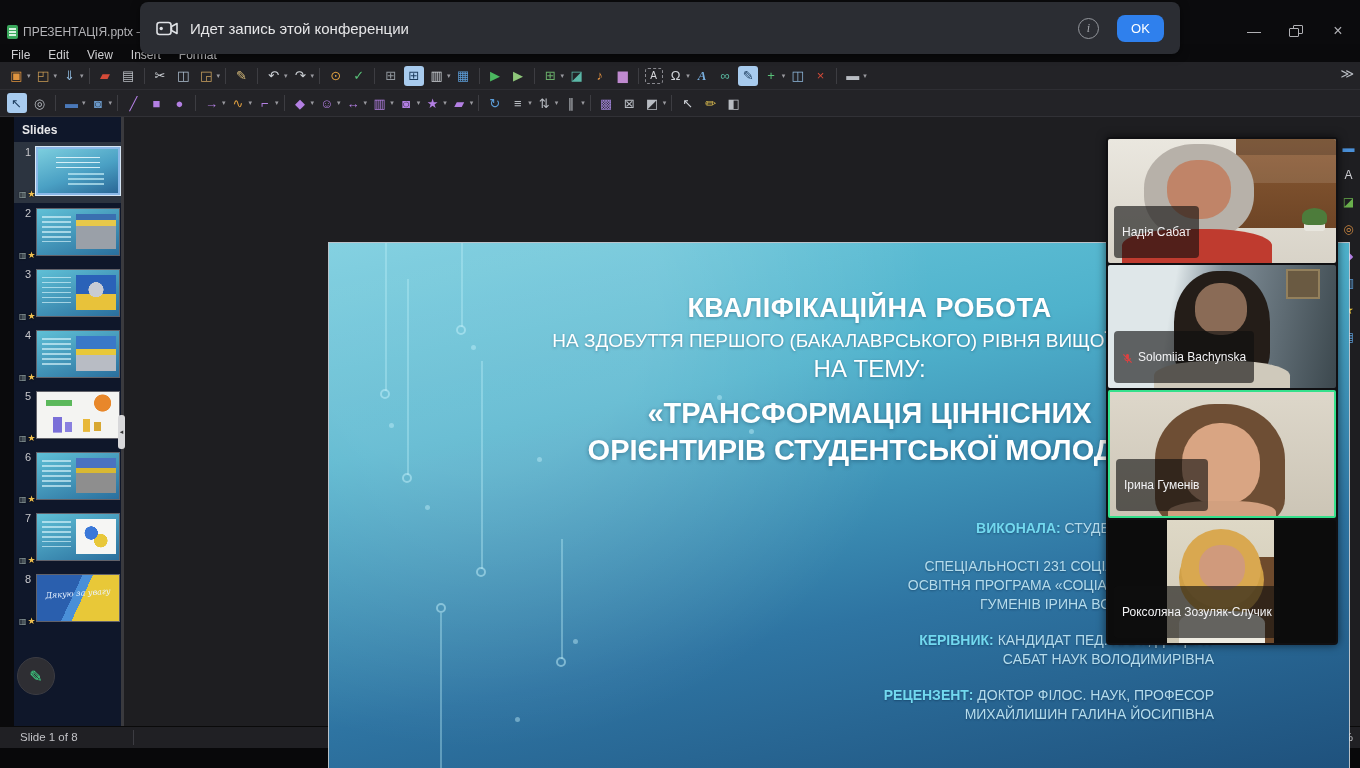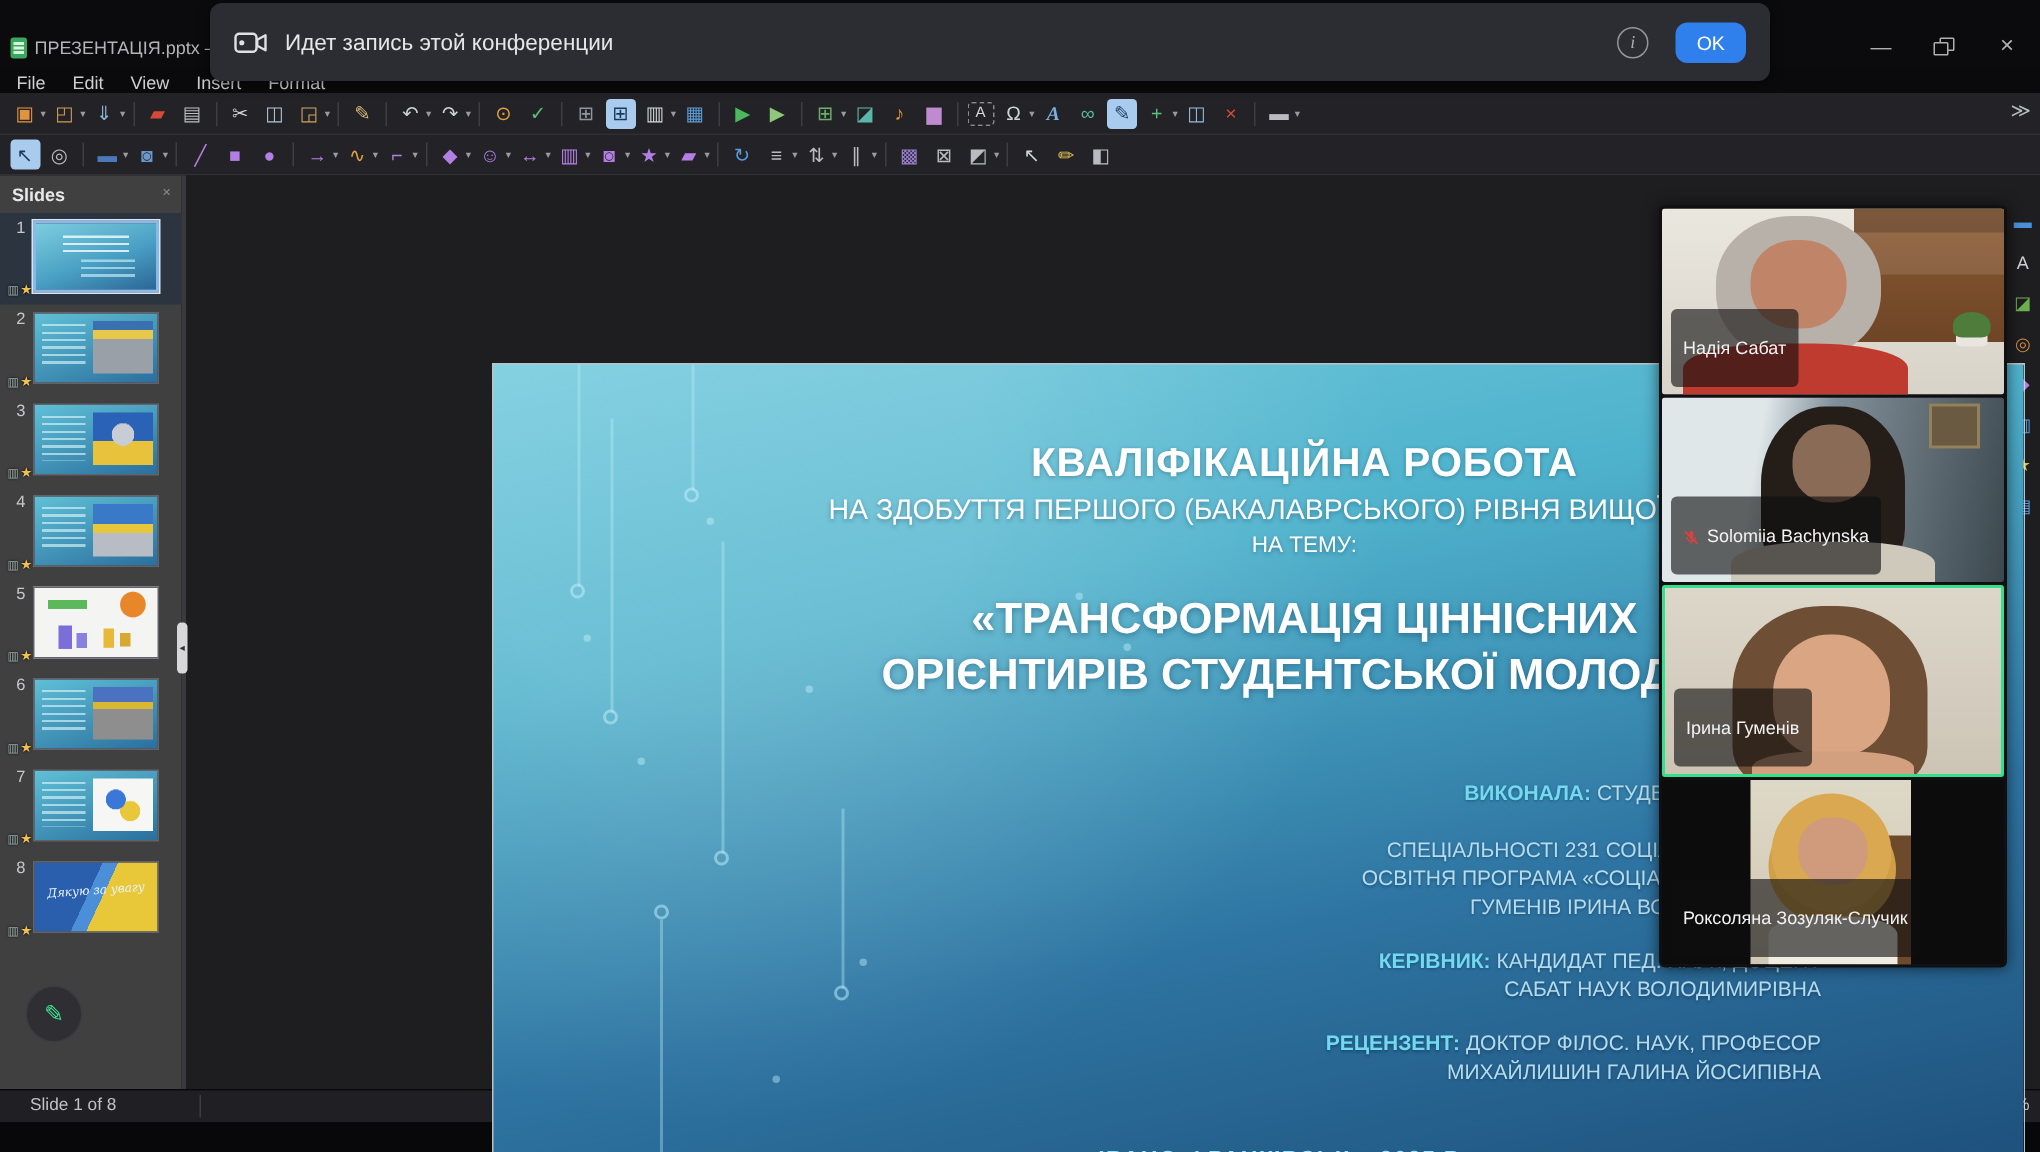--- a/index.html
+++ b/index.html
@@ -37,21 +37,21 @@
   .tb-ic{width:20px;height:20px;margin:0 1.5px;display:flex;align-items:center;justify-content:center;
     font-size:13px;border-radius:3px;cursor:default;line-height:1;}
   .tb-ic.hl{background:var(--hl,#a8cbee);}
   .tb-ic.boxa{border:1px dashed #8a8a90;font-size:10px;width:18px;height:16px;}
   .tb-ic.ital{font-style:italic;font-weight:bold;font-family:"Liberation Serif",serif;}
   .tb-caret{color:#9a9aa0;font-size:7px;margin:0 1px 0 -1px;cursor:default;}
   .tb-sep{width:1px;height:16px;background:#3d3d42;margin:0 4px;}
   .tb-overflow{position:absolute;right:6px;top:66px;color:#b8bcc2;font-size:13px;}
 
   
-  .slidespanel{position:absolute;left:0;top:117px;width:121px;height:609px;background:#404040;}
+  .slidespanel{position:absolute;left:14px;top:117px;width:121px;height:609px;background:#0f172a;}
   .sp-head{position:absolute;left:8px;top:6px;color:#e8e8ea;font-size:12px;font-weight:bold;}
   .sp-close{position:absolute;right:7px;top:6px;color:#8a8a90;font-size:10px;cursor:default;}
   .throws{position:absolute;left:0;top:25px;width:121px;}
   .throw{position:relative;height:61px;}
   .throw.sel{background:#2c3440;}
   .tnum{position:absolute;left:2px;top:4px;width:15px;text-align:right;color:#c8c8cc;font-size:11px;}
   .tstar{position:absolute;left:5px;bottom:4px;font-size:9px;color:#f0c050;text-shadow:0 0 2px #000;}
   .tstar::before{content:"▥";color:#9aa;font-size:8px;margin-right:1px;}
   .thumb{position:absolute;left:22px;top:5px;width:84px;height:48px;border:1px solid #62626a;overflow:hidden;}
   .throw.sel .thumb{border:2px solid #8ab8e8;outline:1px solid #d6e6f5;}
@@ -97,21 +97,21 @@
     box-shadow:0 0 0 1px rgba(215,225,232,.85);}
   .dec{position:absolute;pointer-events:none;}
   .dec.vl{width:2px;background:rgba(190,240,250,.36);}
   .dec.ring{width:10px;height:10px;border:2px solid rgba(195,242,252,.5);border-radius:50%;}
   .dec.dot{width:5px;height:5px;border-radius:50%;background:rgba(200,242,252,.42);}
 
   .heading{position:absolute;left:10%;top:50px;width:86%;text-align:center;color:#fff;
     text-shadow:0 1px 3px rgba(0,40,70,.35);}
   .heading .h1{font-size:27px;font-weight:bold;letter-spacing:.5px;}
   .heading .h2{font-size:19px;margin-top:6px;}
-  .heading .h3{font-size:15px;margin-top:3px;}
+  .heading .h3{font-size:24px;margin-top:3px;}
   .topic{position:absolute;left:10%;top:152px;width:86%;text-align:center;color:#fff;
     font-size:29px;font-weight:bold;line-height:37px;text-shadow:0 1px 4px rgba(0,40,70,.4);}
   .credits{position:absolute;right:135px;top:276px;text-align:right;color:#b5dcec;
     font-size:14px;line-height:19px;text-shadow:0 1px 2px rgba(0,30,60,.4);}
   .credits b{color:#72d9ef;font-weight:bold;}
   .credits .gap{height:17px;}
   .footer{position:absolute;left:10%;top:522px;width:83%;text-align:center;color:#8fe8f8;
     font-size:15.5px;font-weight:bold;letter-spacing:.8px;text-shadow:0 1px 2px rgba(0,30,60,.45);}
 
   

